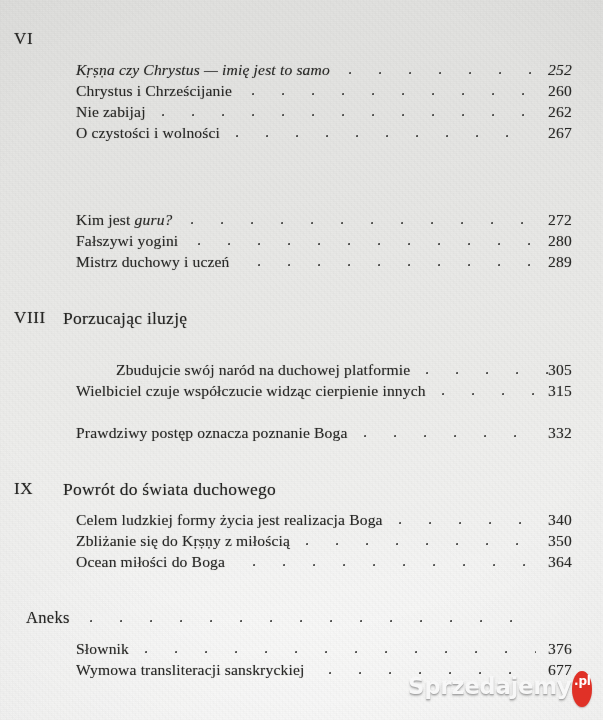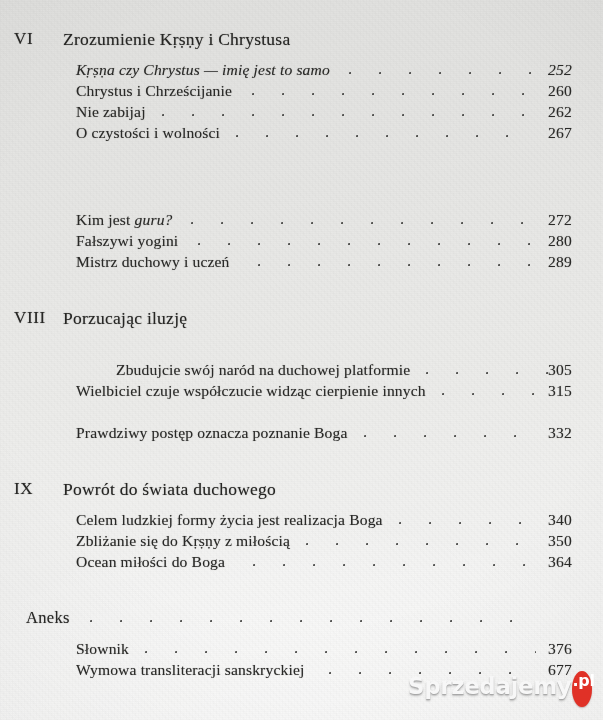--- a/index.html
+++ b/index.html
@@ -168,39 +168,38 @@
   #wm-badge {
     margin-left: 1px;
     margin-top: -1px;
     width: 20px;
     height: 36px;
     border-radius: 50%;
     background: #e03127;
     color: #ffffff;
     font-family: "DejaVu Sans", "Liberation Sans", sans-serif;
     font-weight: bold;
-    font-size: 16px;
+    font-size: 12px;
     line-height: 20px;
     text-align: center;
     letter-spacing: -0.2px;
     box-shadow: 0 1px 1.5px rgba(120,60,55,0.35);
   }
 </style>
 </head>
 <body>
 
 <div id="page">
 
   <div id="grain"></div>
   <div id="vign"></div>
 
   <div id="toc">
       <div class="section-head" style="top: 29px;">
         <span class="sec-num">VI</span>
-        <span class="sec-title">Zrozumienie Kṛṣṇy i Chrystusa</span>
       </div>
       <div class="entry" style="top: 61px; font-style: italic;">
         <span class="entry-label">Kṛṣṇa czy Chrystus — imię jest to samo</span>
         <span class="entry-page">252</span>
         <span class="entry-dots" style="left: 349.344px; width: 186.656px;">
           <span class="dotrun" style="width: 186.656px;"></span>
         </span>
       </div>
       <div class="entry" style="top: 82px;">
         <span class="entry-label">Chrystus i  Chrześcijanie</span>

